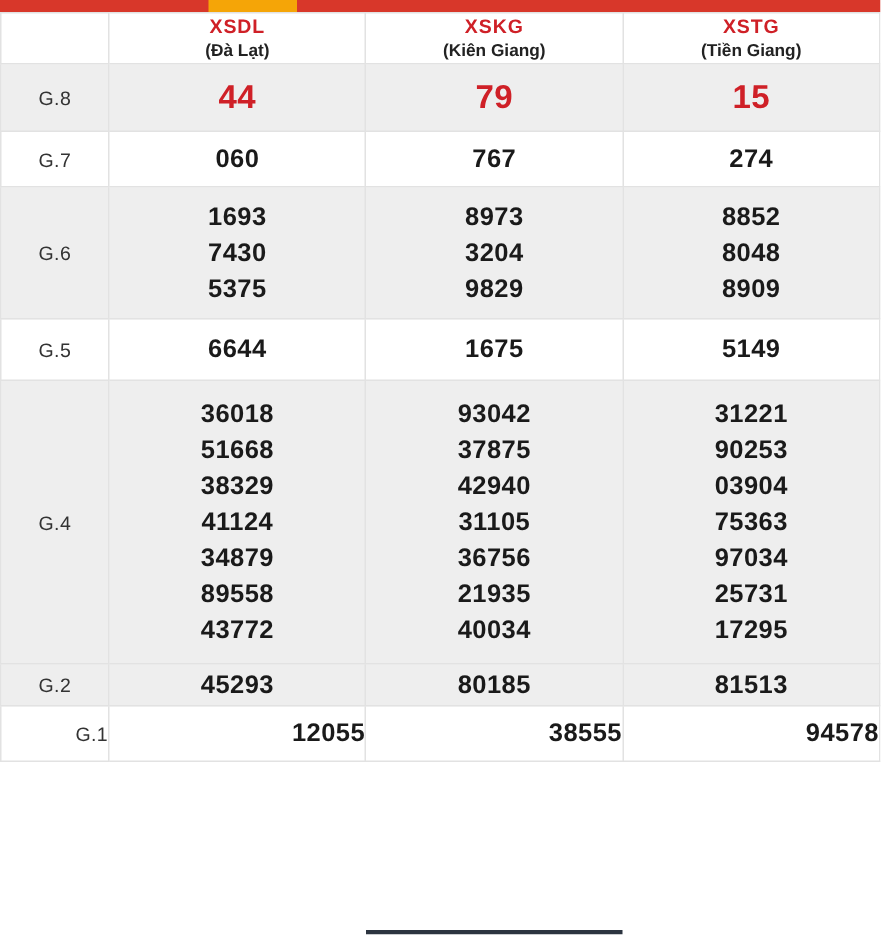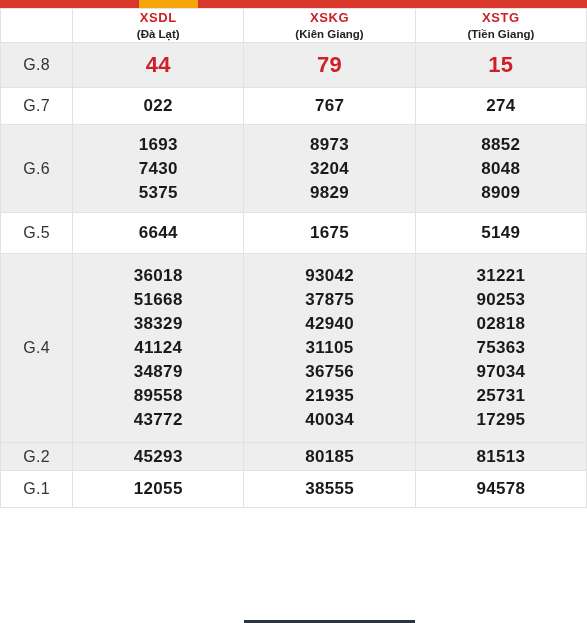--- a/index.html
+++ b/index.html
@@ -70,21 +70,21 @@
   .head-prov {
     display: block;
     color: #222222;
     font-size: 11.5px;
     line-height: 16px;
   }
   .head-blank { background: #ffffff; }
 
   
   .prize-label {
-    font-size: 16px;
+    font-size: 13px;
     color: #333333;
     letter-spacing: 0.3px;
   }
 
   
   .num-cell {
     font-size: 17px;
     font-weight: bold;
     color: #1a1a1a;
     letter-spacing: 0.3px;
@@ -111,21 +111,21 @@
   }
 
   
   .r-g8 td { height: 45px; }
   .r-g7 td { height: 37px; }
   .r-g6 td { height: 88px; }
   .r-g5 td { height: 41px; }
   .r-g4 td { height: 189px; }
   .r-g3 td { height: 64px; }
   .r-g2 td { height: 28px; }
-  .r-g1 td { height: 37px; }
+  .r-g1 td { height: 37px; text-align: right; }
   .r-db td { height: 38px; }
 
   
   .bottom-strip {
     position: absolute;
     left: 0;
     bottom: 0;
     width: 587px;
     height: 3px;
     background: #ffffff;
@@ -181,21 +181,21 @@
           <td class="num-cell special">
             <span class="n">79</span>
           </td>
           <td class="num-cell special">
             <span class="n">15</span>
           </td>
         </tr>
         <tr class="plain r-g7">
           <td class="prize-label">G.7</td>
           <td class="num-cell">
-            <span class="n">022</span>
+            <span class="n">060</span>
           </td>
           <td class="num-cell">
             <span class="n">767</span>
           </td>
           <td class="num-cell">
             <span class="n">274</span>
           </td>
         </tr>
         <tr class="shade r-g6">
           <td class="prize-label">G.6</td>
@@ -243,21 +243,21 @@
             <span class="n">37875</span>
             <span class="n">42940</span>
             <span class="n">31105</span>
             <span class="n">36756</span>
             <span class="n">21935</span>
             <span class="n">40034</span>
           </td>
           <td class="num-cell">
             <span class="n">31221</span>
             <span class="n">90253</span>
-            <span class="n">02818</span>
+            <span class="n">03904</span>
             <span class="n">75363</span>
             <span class="n">97034</span>
             <span class="n">25731</span>
             <span class="n">17295</span>
           </td>
         </tr>
         <tr class="shade r-g2">
           <td class="prize-label">G.2</td>
           <td class="num-cell">
             <span class="n">45293</span>

